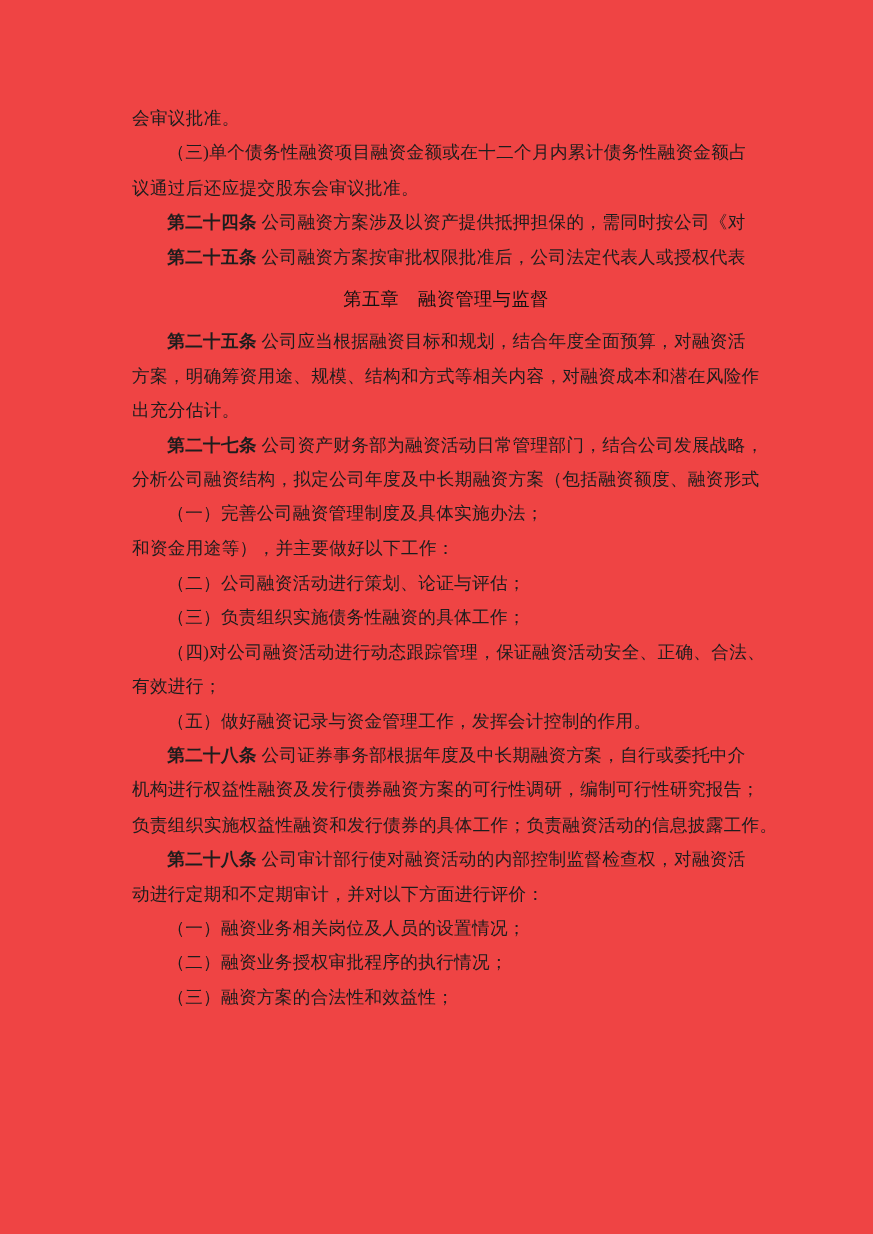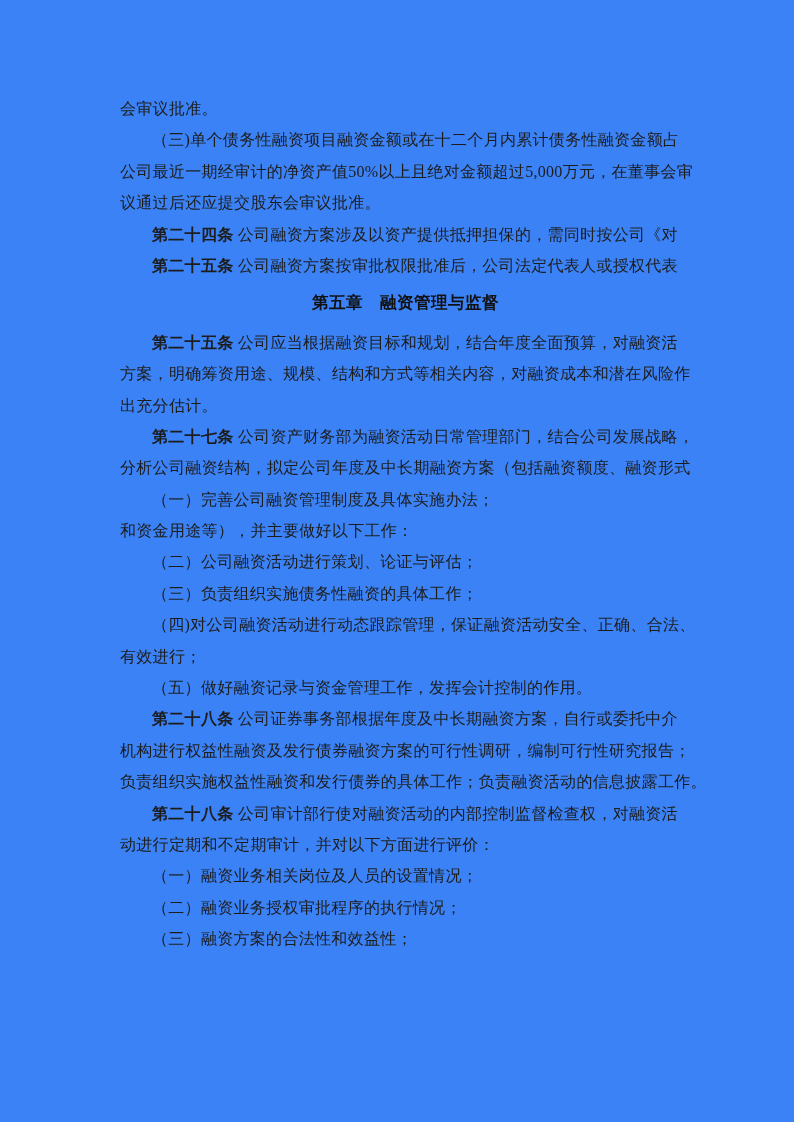--- a/index.html
+++ b/index.html
@@ -4,21 +4,21 @@
 <style>
   html, body {
     margin: 0;
     padding: 0;
     background: #ffffff;
   }
   .page {
     position: relative;
     width: 794px;
     height: 1122px;
-    background: #3b82f6;
+    background: #ef4444;
     box-sizing: border-box;
     padding: 93px 103px 0 120px;
     overflow: hidden;
     font-family: "Liberation Serif", "DejaVu Serif", serif;
     font-size: 16px;
     color: #1d1d1d;
   }
   .doc {
     width: 571px;
   }
@@ -31,38 +31,37 @@
   }
   .line.indent {
     padding-left: 32px;
   }
   .article-no {
     font-weight: 700;
     letter-spacing: 0.3px;
   }
   .chapter-heading {
     font-size: 16.5px;
-    font-weight: 700;
+    font-weight: 400;
     text-align: center;
     line-height: 31.4px;
     height: 31.4px;
     margin: 6px 0 8px 0;
     white-space: pre;
     letter-spacing: 0.5px;
     color: #111111;
   }
 </style>
 </head>
 <body>
 
 <div class="page">
   <main class="doc" id="doc">
       <div class="line"><span>会审议批准。</span></div>
       <div class="line indent"><span>（三)单个债务性融资项目融资金额或在十二个月内累计债务性融资金额占</span></div>
-      <div class="line"><span>公司最近一期经审计的净资产值50%以上且绝对金额超过5,000万元，在董事会审</span></div>
       <div class="line"><span>议通过后还应提交股东会审议批准。</span></div>
       <div class="line indent"><b class="article-no">第二十四条</b><span> 公司融资方案涉及以资产提供抵押担保的，需同时按公司《对</span></div>
       <div class="line indent"><b class="article-no">第二十五条</b><span> 公司融资方案按审批权限批准后，公司法定代表人或授权代表</span></div>
       <h2 class="chapter-heading">第五章　融资管理与监督</h2>
       <div class="line indent"><b class="article-no">第二十五条</b><span> 公司应当根据融资目标和规划，结合年度全面预算，对融资活</span></div>
       <div class="line"><span>方案，明确筹资用途、规模、结构和方式等相关内容，对融资成本和潜在风险作</span></div>
       <div class="line"><span>出充分估计。</span></div>
       <div class="line indent"><b class="article-no">第二十七条</b><span> 公司资产财务部为融资活动日常管理部门，结合公司发展战略，</span></div>
       <div class="line"><span>分析公司融资结构，拟定公司年度及中长期融资方案（包括融资额度、融资形式</span></div>
       <div class="line indent"><span>（一）完善公司融资管理制度及具体实施办法；</span></div>

